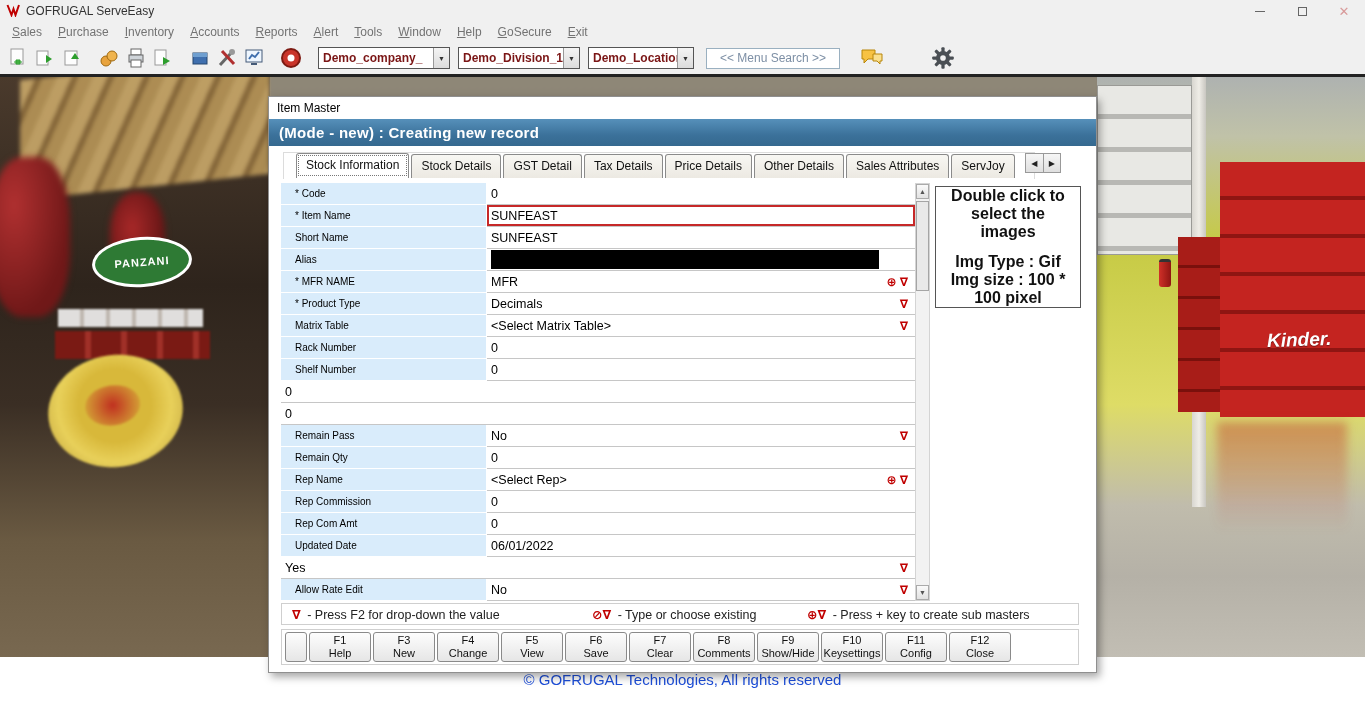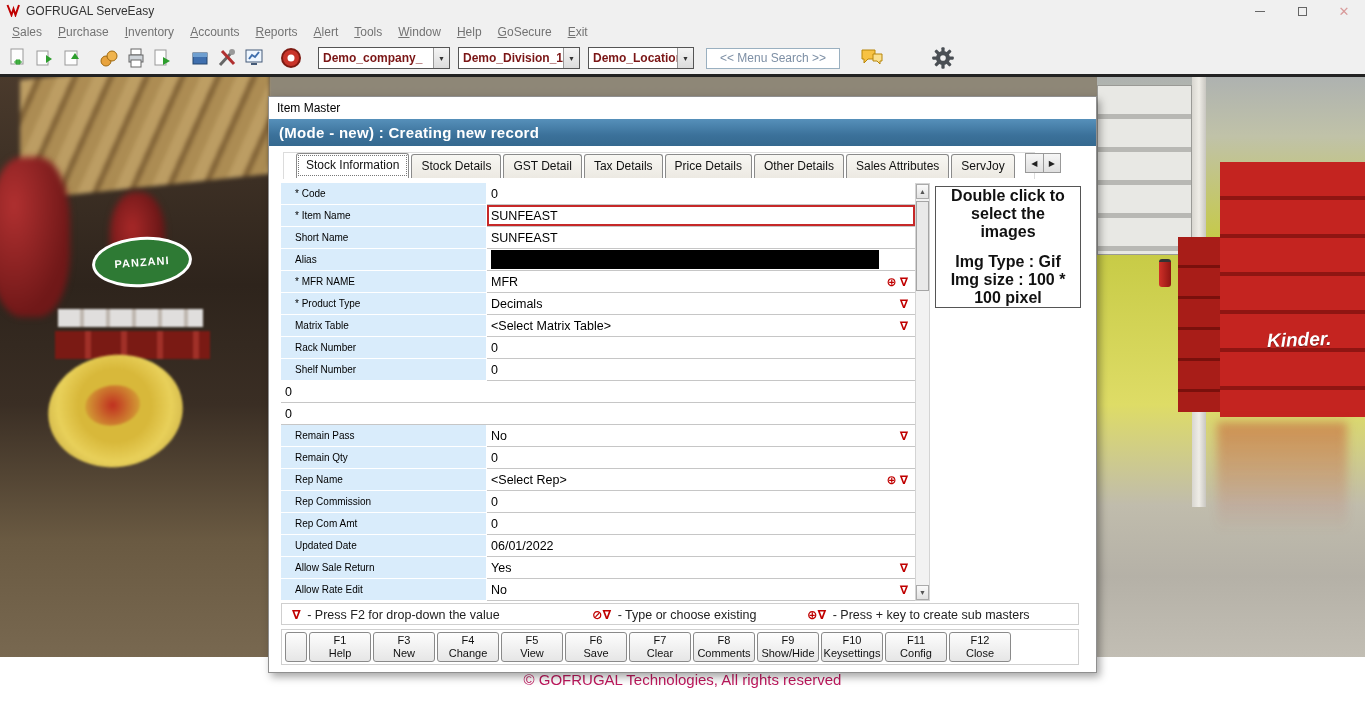--- a/index.html
+++ b/index.html
@@ -88,21 +88,21 @@
   .legend { position:absolute; left:12px; top:506px; width:798px; height:22px; border:1px solid #cfcfcf; display:flex; align-items:center; font-size:12.5px; padding:0 10px; color:#222; }
   .legend-item:nth-child(1){ width:300px; } .legend-item:nth-child(2){ width:215px; }
   .lsym { color:#c00000; font-weight:bold; margin-right:3px; }
 
   
   .fkeys { position:absolute; left:12px; top:532px; width:798px; height:36px; border:1px solid #cfcfcf; display:flex; align-items:center; padding:2px 3px; gap:2px; }
   .fkey { width:62px; height:30px; border:1px solid #8a8a8a; border-radius:3px; background:linear-gradient(180deg,#fdfdfd,#e6e6e6); display:flex; flex-direction:column; align-items:center; justify-content:center; font-size:11px; line-height:13px; color:#111; }
   .fkey.blank { width:22px; }
 
   
-  .footer { position:absolute; left:0; bottom:0; width:100%; height:44px; background:#fff; display:flex; align-items:center; justify-content:center; color:#be185d; font-size:15px;margin-top:48px; }
+  .footer { position:absolute; left:0; bottom:0; width:100%; height:44px; background:#fff; display:flex; align-items:center; justify-content:center; color:#1d4ed8; font-size:15px;margin-top:48px; }
 </style>
 </head>
 <body>
 
 <div class="screen">
 
   <div class="titlebar">
     <span>
       <svg width="14" height="14" viewBox="0 0 14 14">
           <path d="M1.5 2 L5.5 12 L7.5 6 L9.5 12 L13 2" stroke="#c00000" fill="none" stroke-width="2"></path>
@@ -393,21 +393,20 @@
             <span class="ftext">0</span>
           </div>
         </div>
         <div class="frow">
           <div class="flabel">Updated Date</div>
           <div class="fvalue">
             <span class="ftext">06/01/2022</span>
           </div>
         </div>
         <div class="frow">
-          <div class="flabel">Allow Sale Return</div>
           <div class="fvalue">
             <span class="ftext">Yes</span>
             <span class="ficons">
               <span>∇</span>
             </span>
           </div>
         </div>
         <div class="frow">
           <div class="flabel">Allow Rate Edit</div>
           <div class="fvalue">

